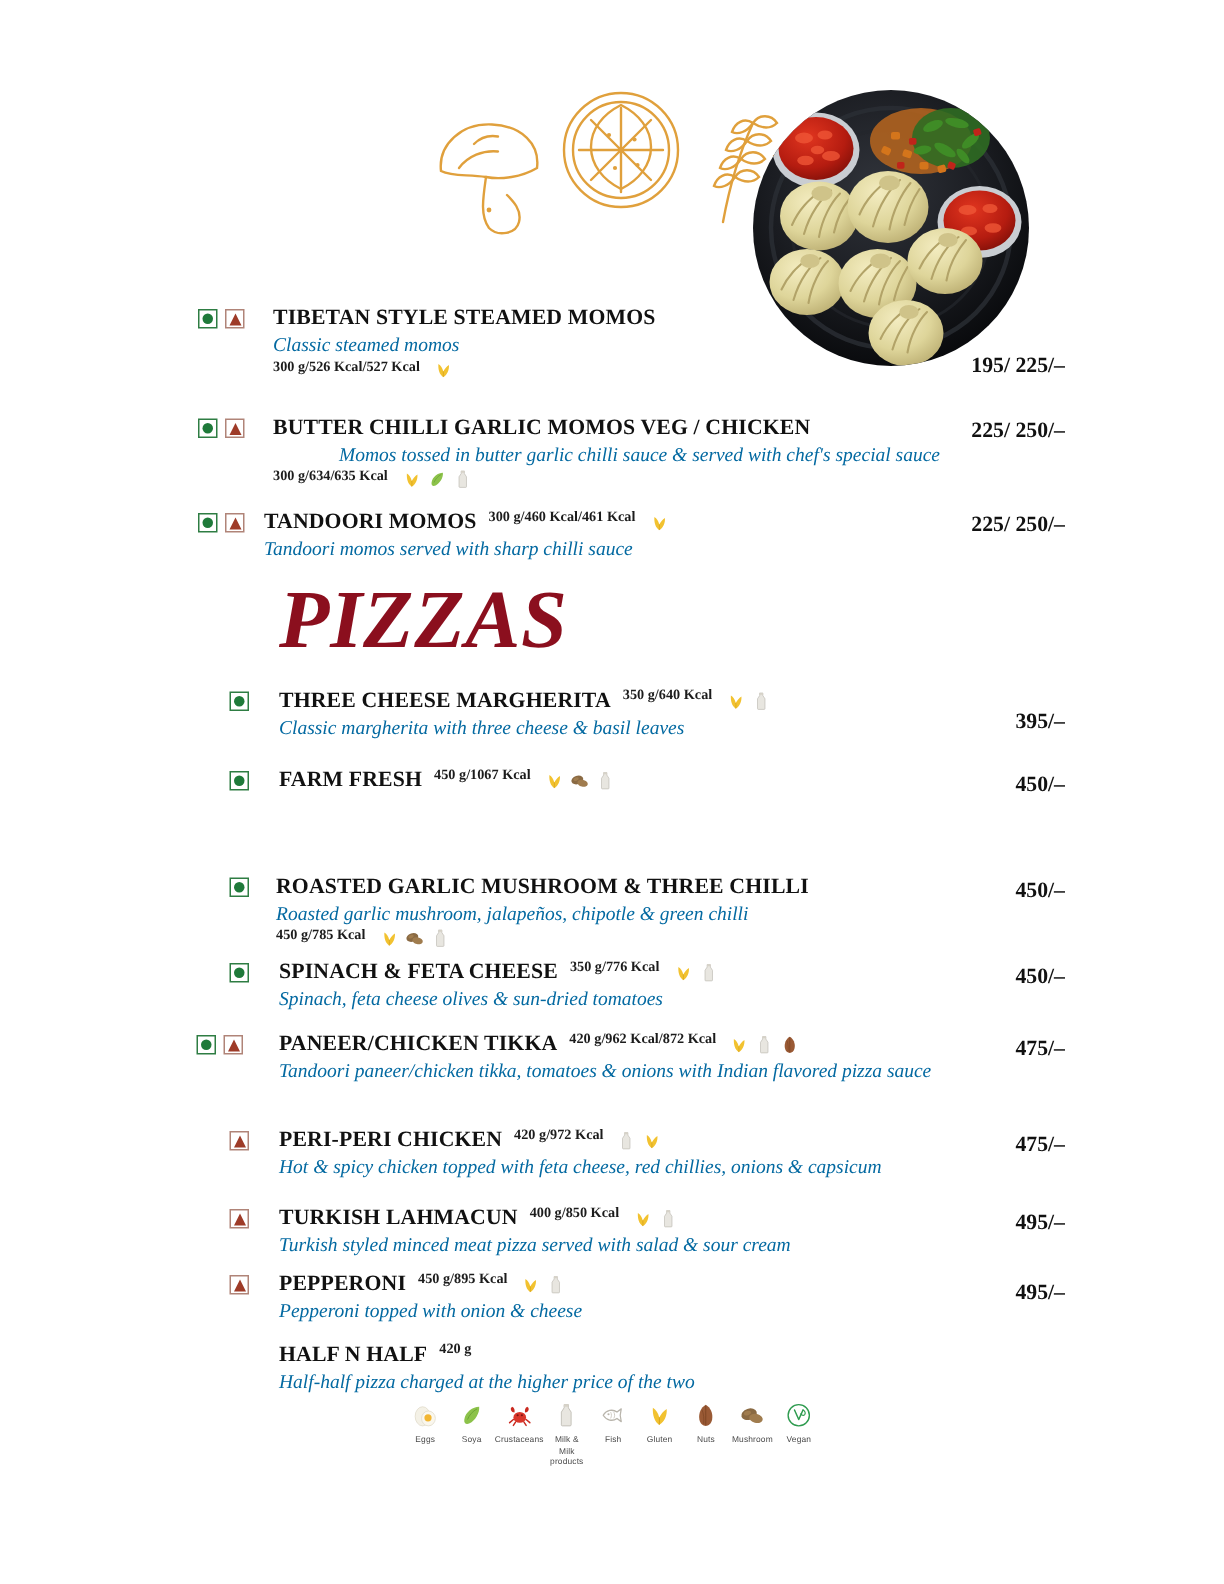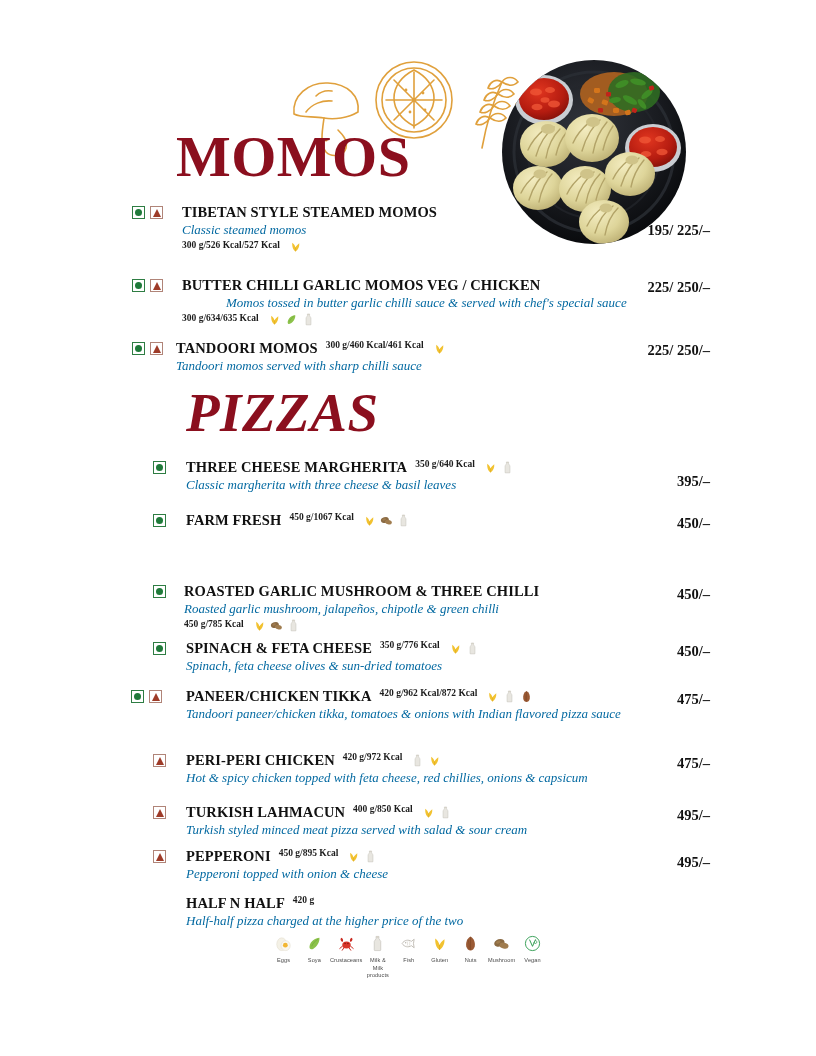--- a/index.html
+++ b/index.html
@@ -373,21 +373,20 @@
             <path d="M-17 4 C-11 -9 -2 -14 2 -17"></path>
             <path d="M-9 11 C-5 -3 3 -12 9 -16"></path>
             <path d="M1 13 C3 1 9 -9 14 -14"></path>
           </g>
           <ellipse cx="2" cy="-14" rx="6.5" ry="4.6" fill="#cfc389"></ellipse>
         </g>
       </g>
     </g>
   </svg>
 
-  <div class="section-title momos">MOMOS</div>
   <div class="section-title pizzas">PIZZAS</div>
 
   <div class="items" id="items-root">
       <div class="item" style="top: 204px;">
         <div class="markers" style="left: 132px;">
           <span class="marker veg"></span>
           <span class="marker nonveg"></span>
         </div>
         <div class="item-body" style="left: 182px;">
           <div class="name-line">
@@ -397,21 +396,21 @@
           <div class="weight-below">
             <span>300 g/526 Kcal/527 Kcal</span>
             <span class="allergen-inline">
               <span class="ic"><svg viewBox="0 0 24 24" width="13" height="13">
                   <path d="M6 5 C9 7 11 10 12 14 C13.5 11 16 8 19 6 C19.5 12 17 18 12 21 C7.5 18.5 5.5 11.5 6 5 Z" fill="#f2c230"></path>
                   <path d="M12 14 C12.4 17 12.2 19 12 21" stroke="#d8a51e" stroke-width="1" fill="none"></path>
                 </svg></span>
             </span>
           </div>
         </div>
-        <div class="item-price" style="top: 18px; text-align: right;">195/ 225/–</div>
+        <div class="item-price" style="top: 32px; text-align: right;">195/ 225/–</div>
       </div>
       <div class="item" style="top: 277px;">
         <div class="markers" style="left: 132px;">
           <span class="marker veg"></span>
           <span class="marker nonveg"></span>
         </div>
         <div class="item-body" style="left: 182px;">
           <div class="name-line">
             <span class="item-name">BUTTER CHILLI GARLIC MOMOS VEG / CHICKEN</span>
           </div>

